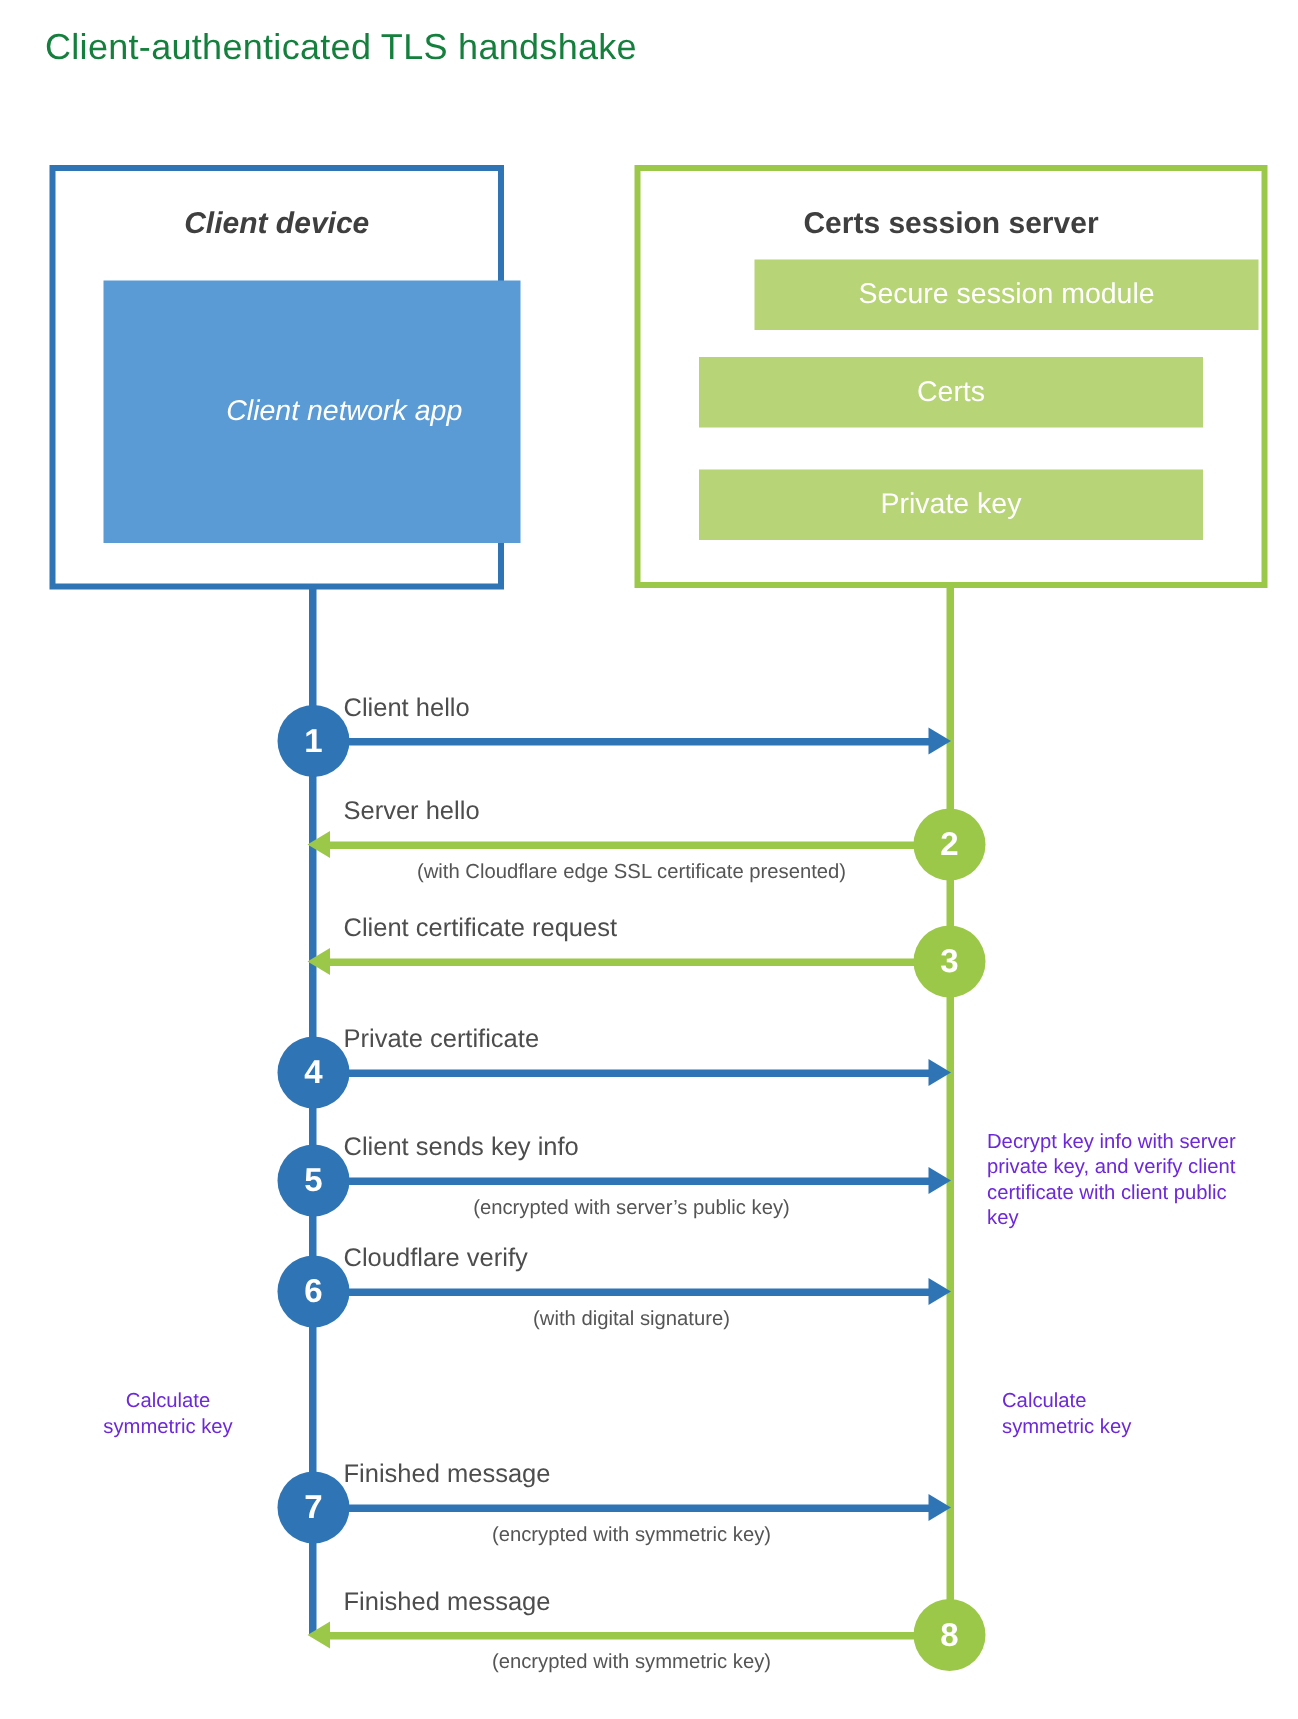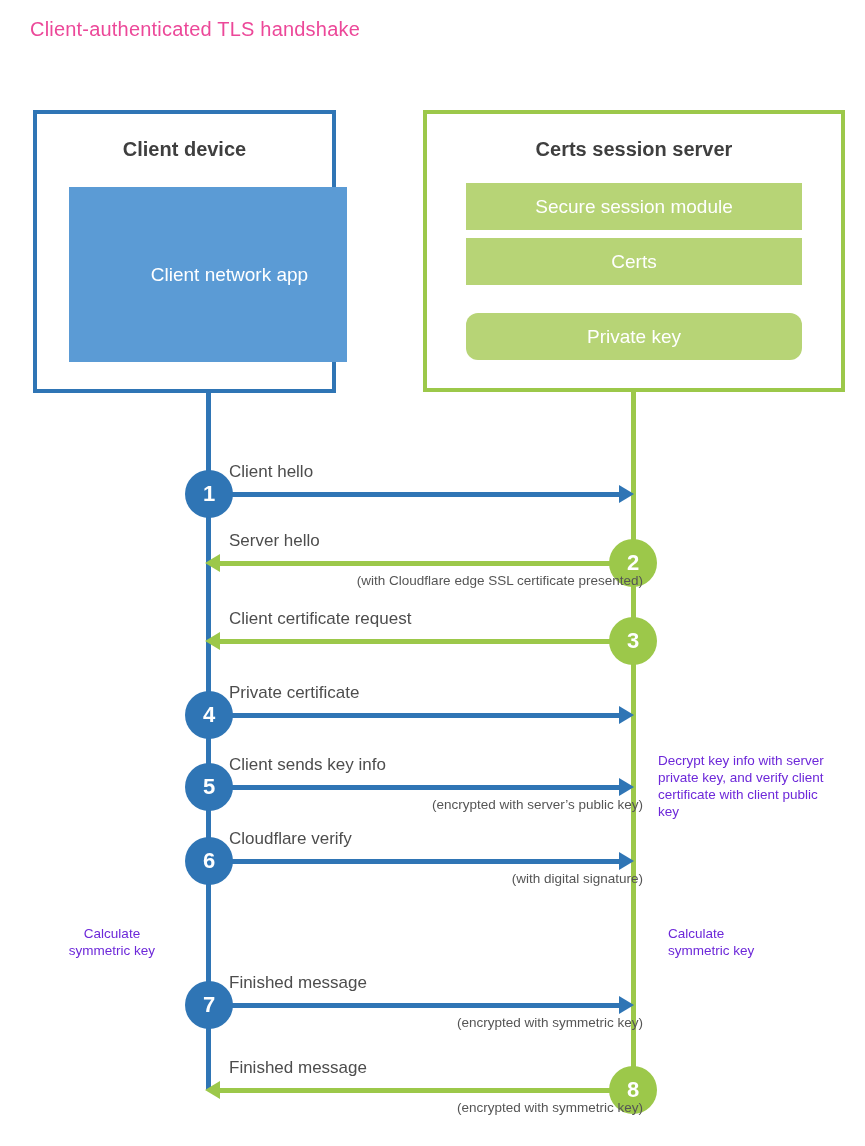--- a/index.html
+++ b/index.html
@@ -19,32 +19,33 @@
     position: relative;
     width: 865px;
     height: 1146px;
     background: #ffffff;
     overflow: hidden;
   }
   .title {
     position: absolute;
     left: 30px;
     top: 18px;
-    font-size: 20px;
+    font-size: 24px;
     font-weight: 300;
-    color: #ec4899;
+    color: #15803d;
     letter-spacing: 0.2px;
     text-align: center;
   }
 
   
   .box { position: absolute; top: 110px; background: #fff; }
   .client-box {
     left: 33px; width: 303px; height: 283px;
     border: 4px solid var(--blue);
+    font-style: italic;
   }
   .server-box {
     left: 423px; width: 422px; height: 282px;
     border: 4px solid var(--green);
   }
   .box-title {
     position: absolute;
     left: 0; top: 24px; width: 100%;
     text-align: center;
     font-size: 20px;
@@ -67,23 +68,23 @@
   }
   .bar {
     position: absolute;
     left: 39px; width: 336px; height: 47px;
     background: var(--green-fill);
     color: #ffffff;
     font-size: 19px;
     text-align: center;
     line-height: 47px;
   }
-  .bar-1 { top: 69px; }
+  .bar-1 { top: 59px; margin-left: 37px; }
   .bar-2 { top: 124px; }
-  .bar-3 { top: 199px; border-radius: 12px; }
+  .bar-3 { top: 199px; }
 
   
   .vline { position: absolute; width: 5px; }
   .vline-blue  { left: 206px; top: 392px; height: 698px; background: var(--blue); }
   .vline-green { left: 631px; top: 391px; height: 701px; background: var(--green); }
 
   
   .step { position: absolute; left: 0; top: var(--y); width: 865px; height: 0; }
   .step .line { position: absolute; top: -2px; height: 5px; }
   .step.from-client .line { left: 209px; width: 411px; background: var(--blue); }
@@ -106,21 +107,21 @@
   .step.from-client .circle { left: 185px; background: var(--blue); }
   .step.from-server .circle { left: 609px; background: var(--green); }
   .step .label {
     position: absolute; top: -32px; left: 229px; width: 384px;
     text-align: left;
     font-size: 17px;
     color: var(--text-gray);
   }
   .step .sublabel {
     position: absolute; top: 10px; left: 199px; width: 444px;
-    text-align: right;
+    text-align: center;
     font-size: 13.5px;
     color: #555555;
   }
 
   
   .note { position: absolute; font-size: 13.5px; color: #6d28d9; line-height: 17px; }
   .decrypt-note { left: 658px; top: 752px; width: 168px; }
   .calc-left  { left: 62px;  top: 925px; width: 100px; text-align: center; }
   .calc-right { left: 668px; top: 925px; width: 105px; text-align: left; }
 </style>

